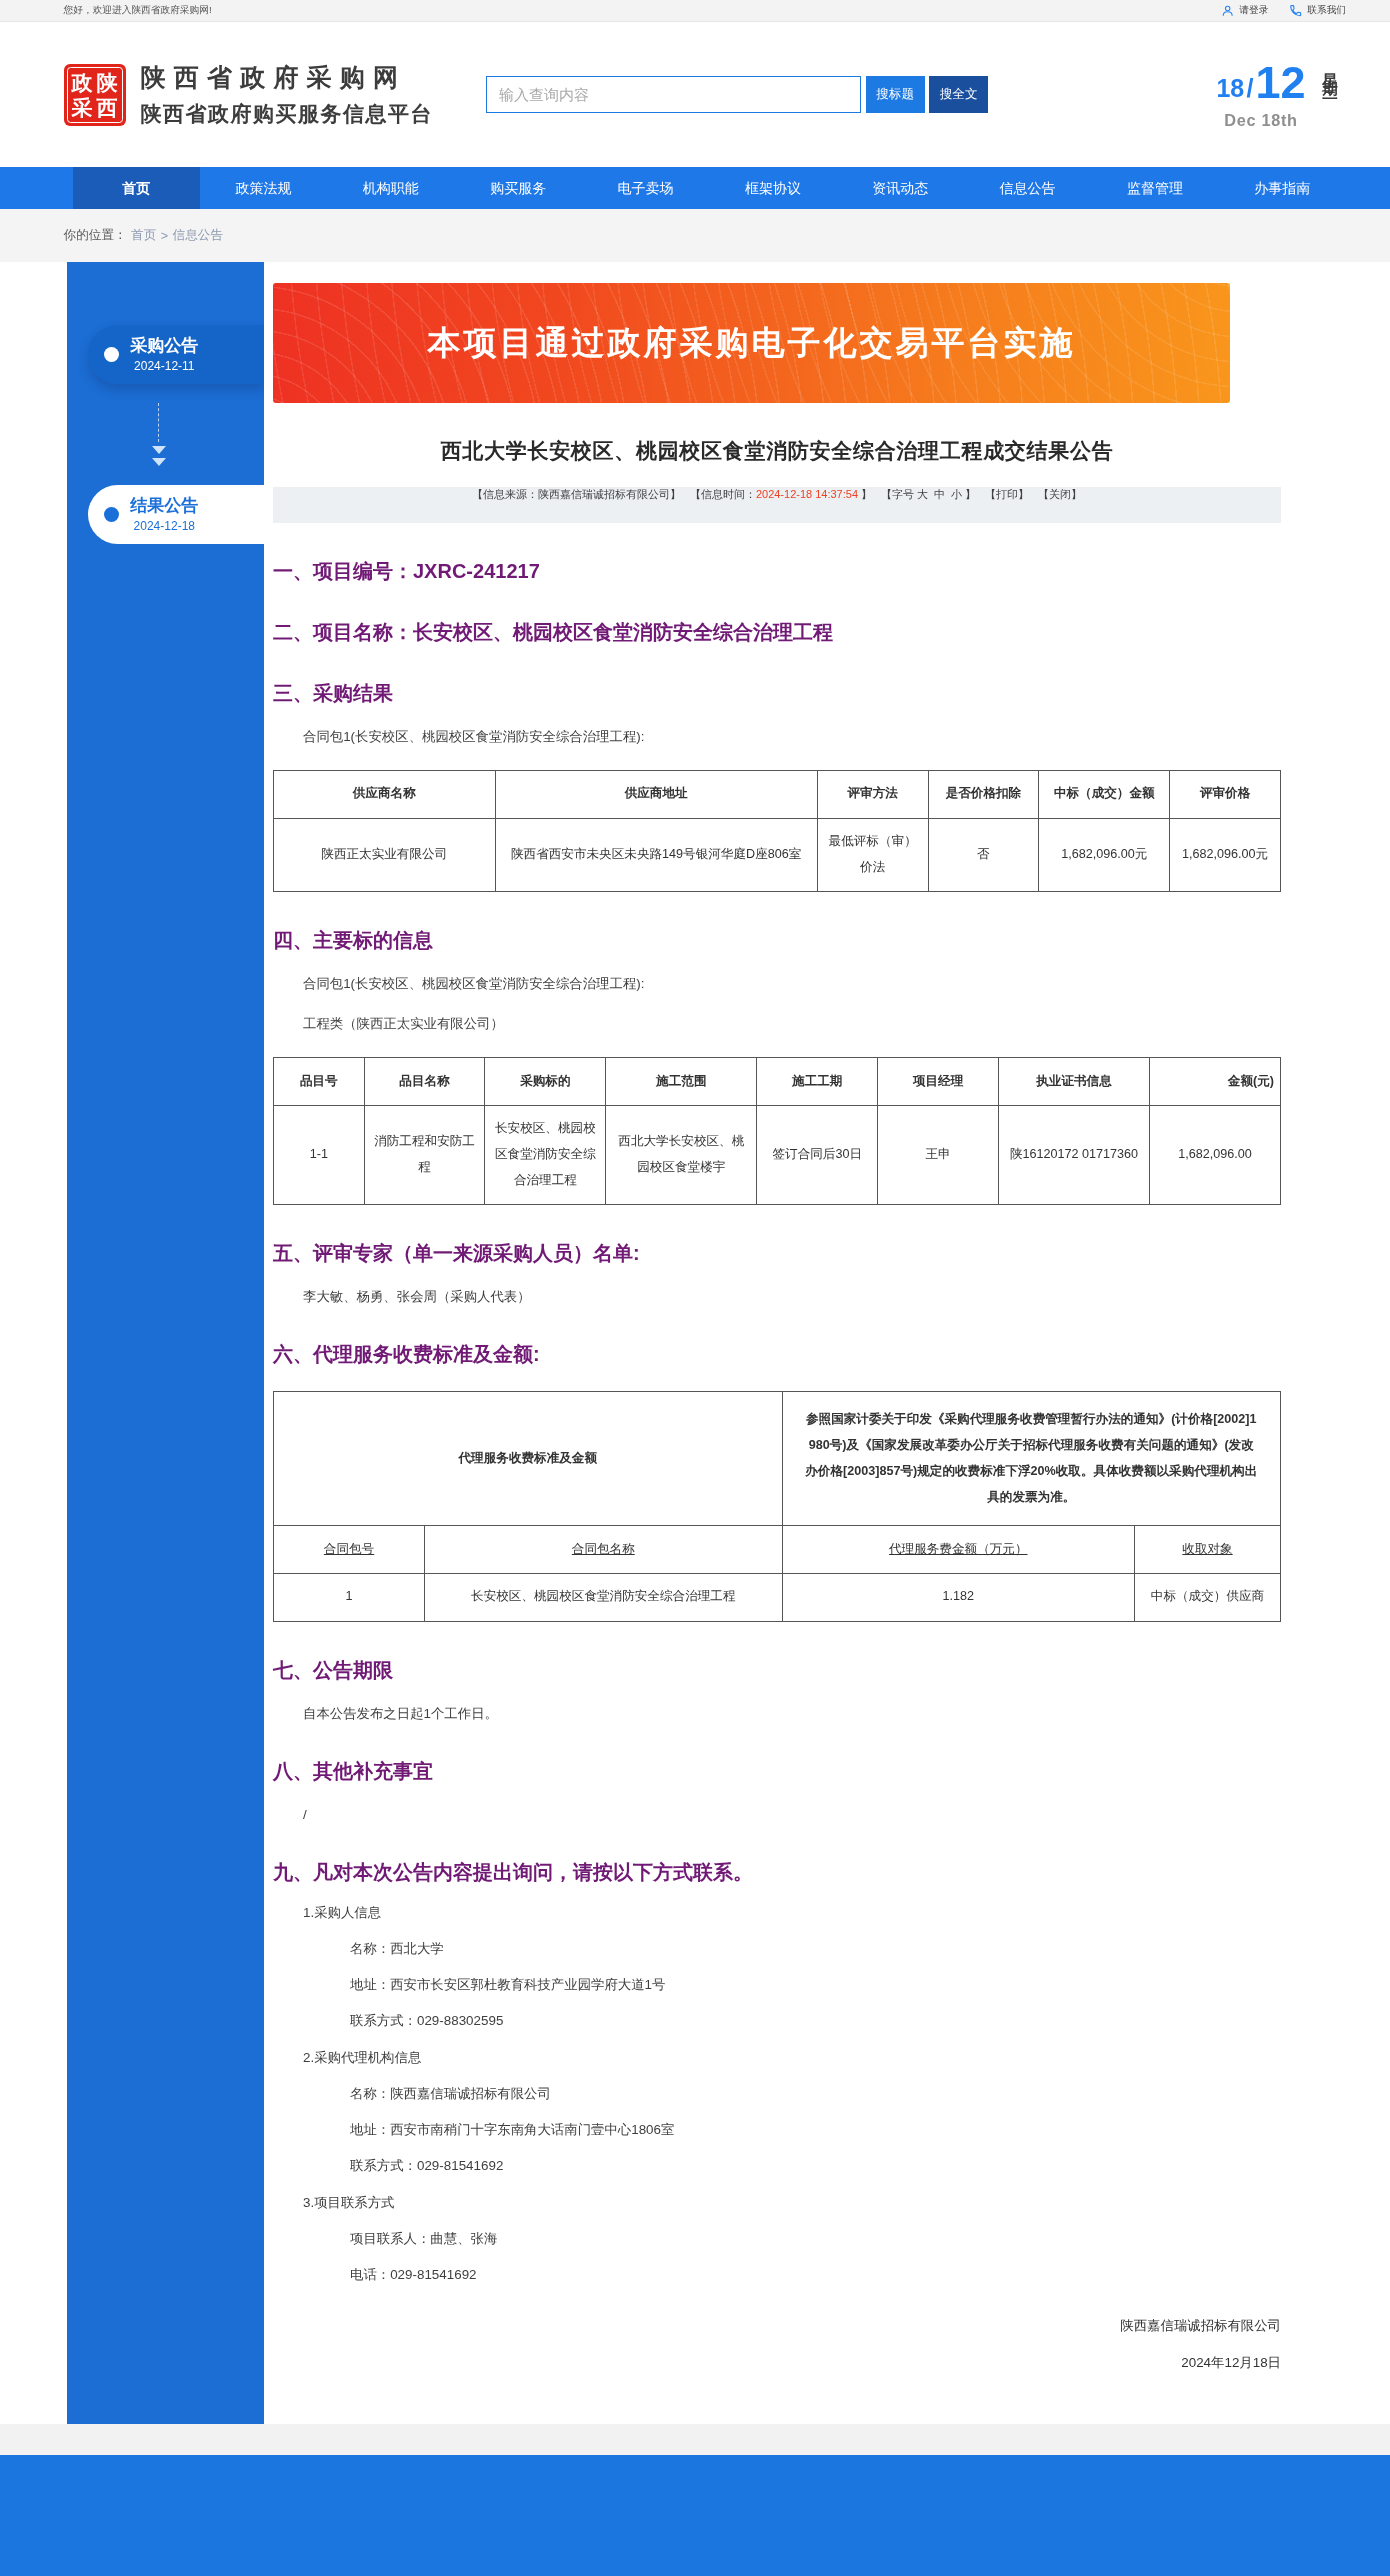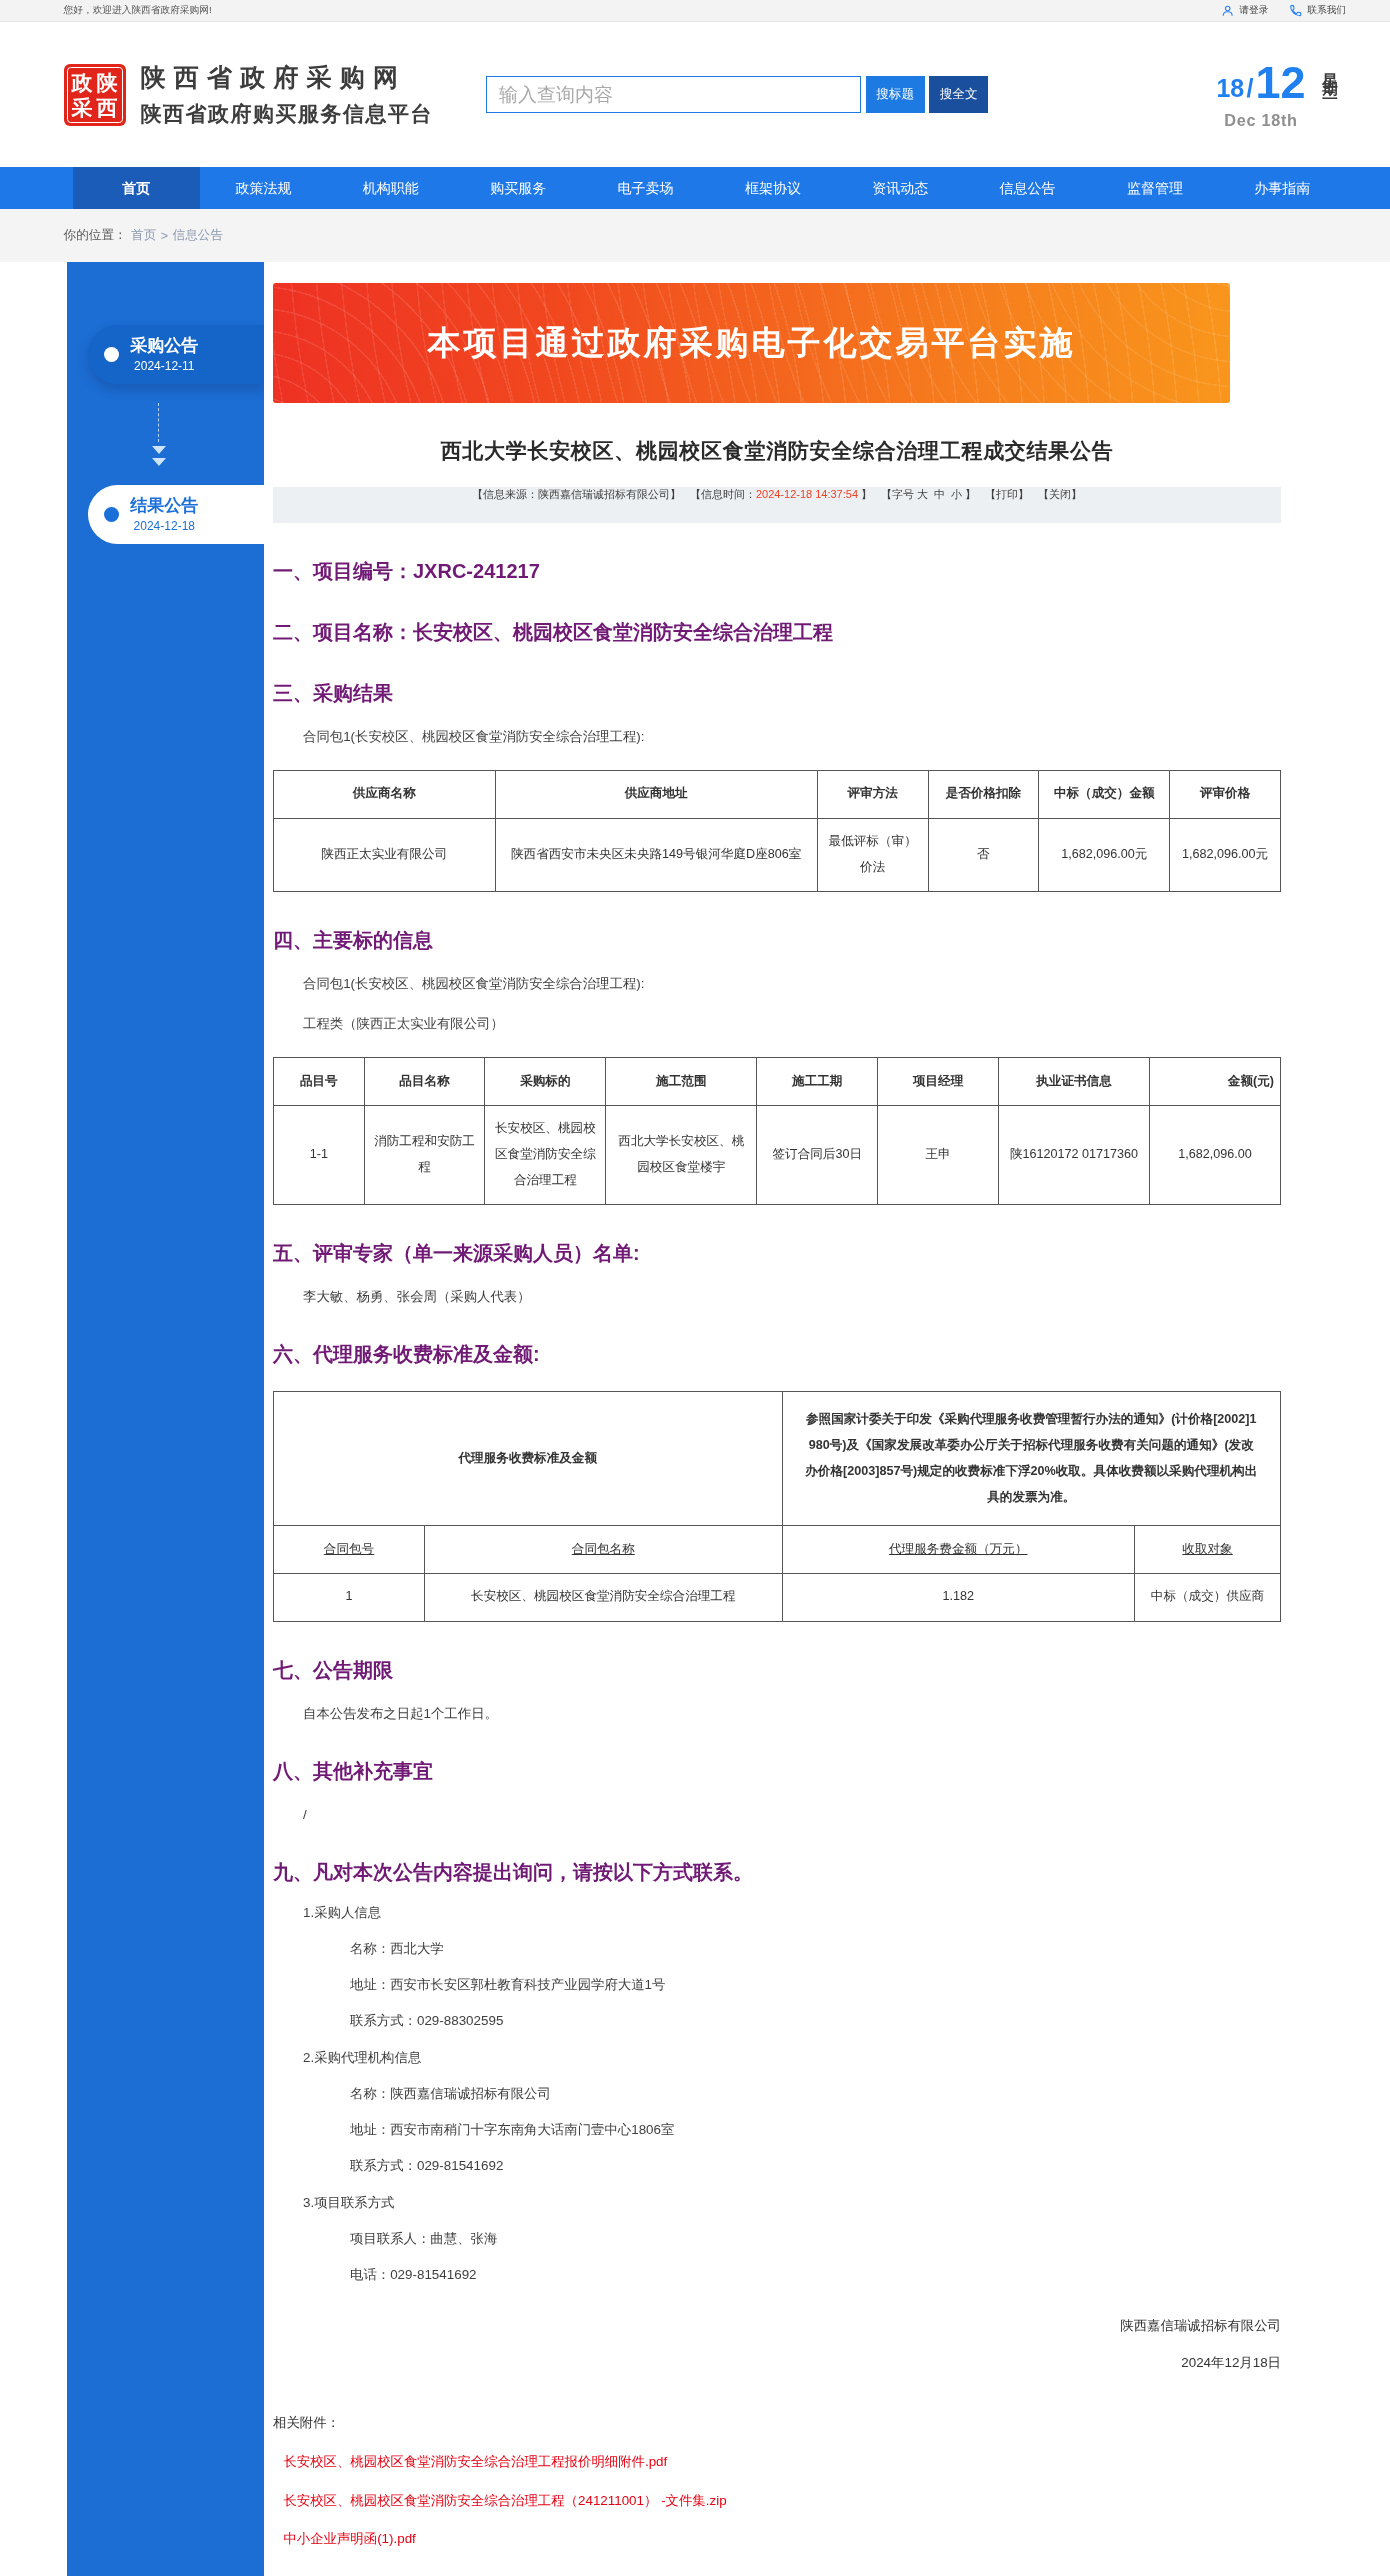--- a/index.html
+++ b/index.html
@@ -20,21 +20,21 @@
   .logo-box { display:flex; align-items:center; gap:15px; cursor:pointer; }
   .seal { width:62px; height:62px; background:#e1251b; border-radius:6px; position:relative;
           display:grid; grid-template-columns:1fr 1fr; place-items:center; padding:6px; flex-shrink:0; }
   .seal:after { content:""; position:absolute; inset:3px; border:1.5px solid #fff; border-radius:3.7px; pointer-events:none; }
   .seal span { color:#fff; font-weight:bold; font-size:21px; line-height:1; }
   .site-names { display:flex; flex-direction:column; }
   .main-name { font-size:25px; font-weight:bold; color:#3c3c3c; letter-spacing:8.2px; }
   .sub-name  { font-size:21px; font-weight:bold; color:#3c3c3c; letter-spacing:1.5px; margin-top:6.7px; }
 
   .search-area { margin-left:53px; display:flex; align-items:center; gap:4.5px; }
-  .search-input { width:375px; height:37px; border:1.5px solid #1d7ae3; padding:8px 12px; font-size:19px; color:#333; outline:none; }
+  .search-input { width:375px; height:37px; border:1.5px solid #1d7ae3; padding:8px 12px; font-size:15px; color:#333; outline:none; }
   .search-input::placeholder { color:#a9a9a9; }
   .search-btn { height:37px; width:59px; border:none; color:#fff; font-size:12.6px; cursor:pointer; font-family:inherit; }
   .btn-blue { background:#1d7ae3; }
   .btn-navy { background:#1a4f9e; }
 
   .date-box { margin-left:auto; display:flex; align-items:flex-start; gap:13.4px; padding-right:6px; }
   .date-nums { display:flex; align-items:flex-end; color:#2080f0; font-weight:bold; line-height:1; }
   .d-day { font-size:25px; margin-bottom:3.7px; }
   .d-sep { font-size:25px; margin:0 2.2px 3.7px 2.2px; }
   .d-month { font-size:45px; }
@@ -356,26 +356,20 @@
       <p class="contact-l2">联系方式：029-81541692</p>
       <p class="contact-l1">3.项目联系方式</p>
       <p class="contact-l2">项目联系人：曲慧、张海</p>
       <p class="contact-l2">电话：029-81541692</p>
 
       <div class="sign-block">
         <p>陕西嘉信瑞诚招标有限公司</p>
         <p class="sign-date">2024年12月18日</p>
       </div>
 
-      <div class="attach">
-        <p class="attach-label">相关附件：</p>
-        <a class="attach-link">长安校区、桃园校区食堂消防安全综合治理工程报价明细附件.pdf</a>
-        <a class="attach-link">长安校区、桃园校区食堂消防安全综合治理工程（241211001） -文件集.zip</a>
-        <a class="attach-link">中小企业声明函(1).pdf</a>
-      </div>
     </main>
   </div>
 
   <div class="pre-footer"></div>
 
   <footer class="footer">
     <div class="container footer-inner">
       
       
       

